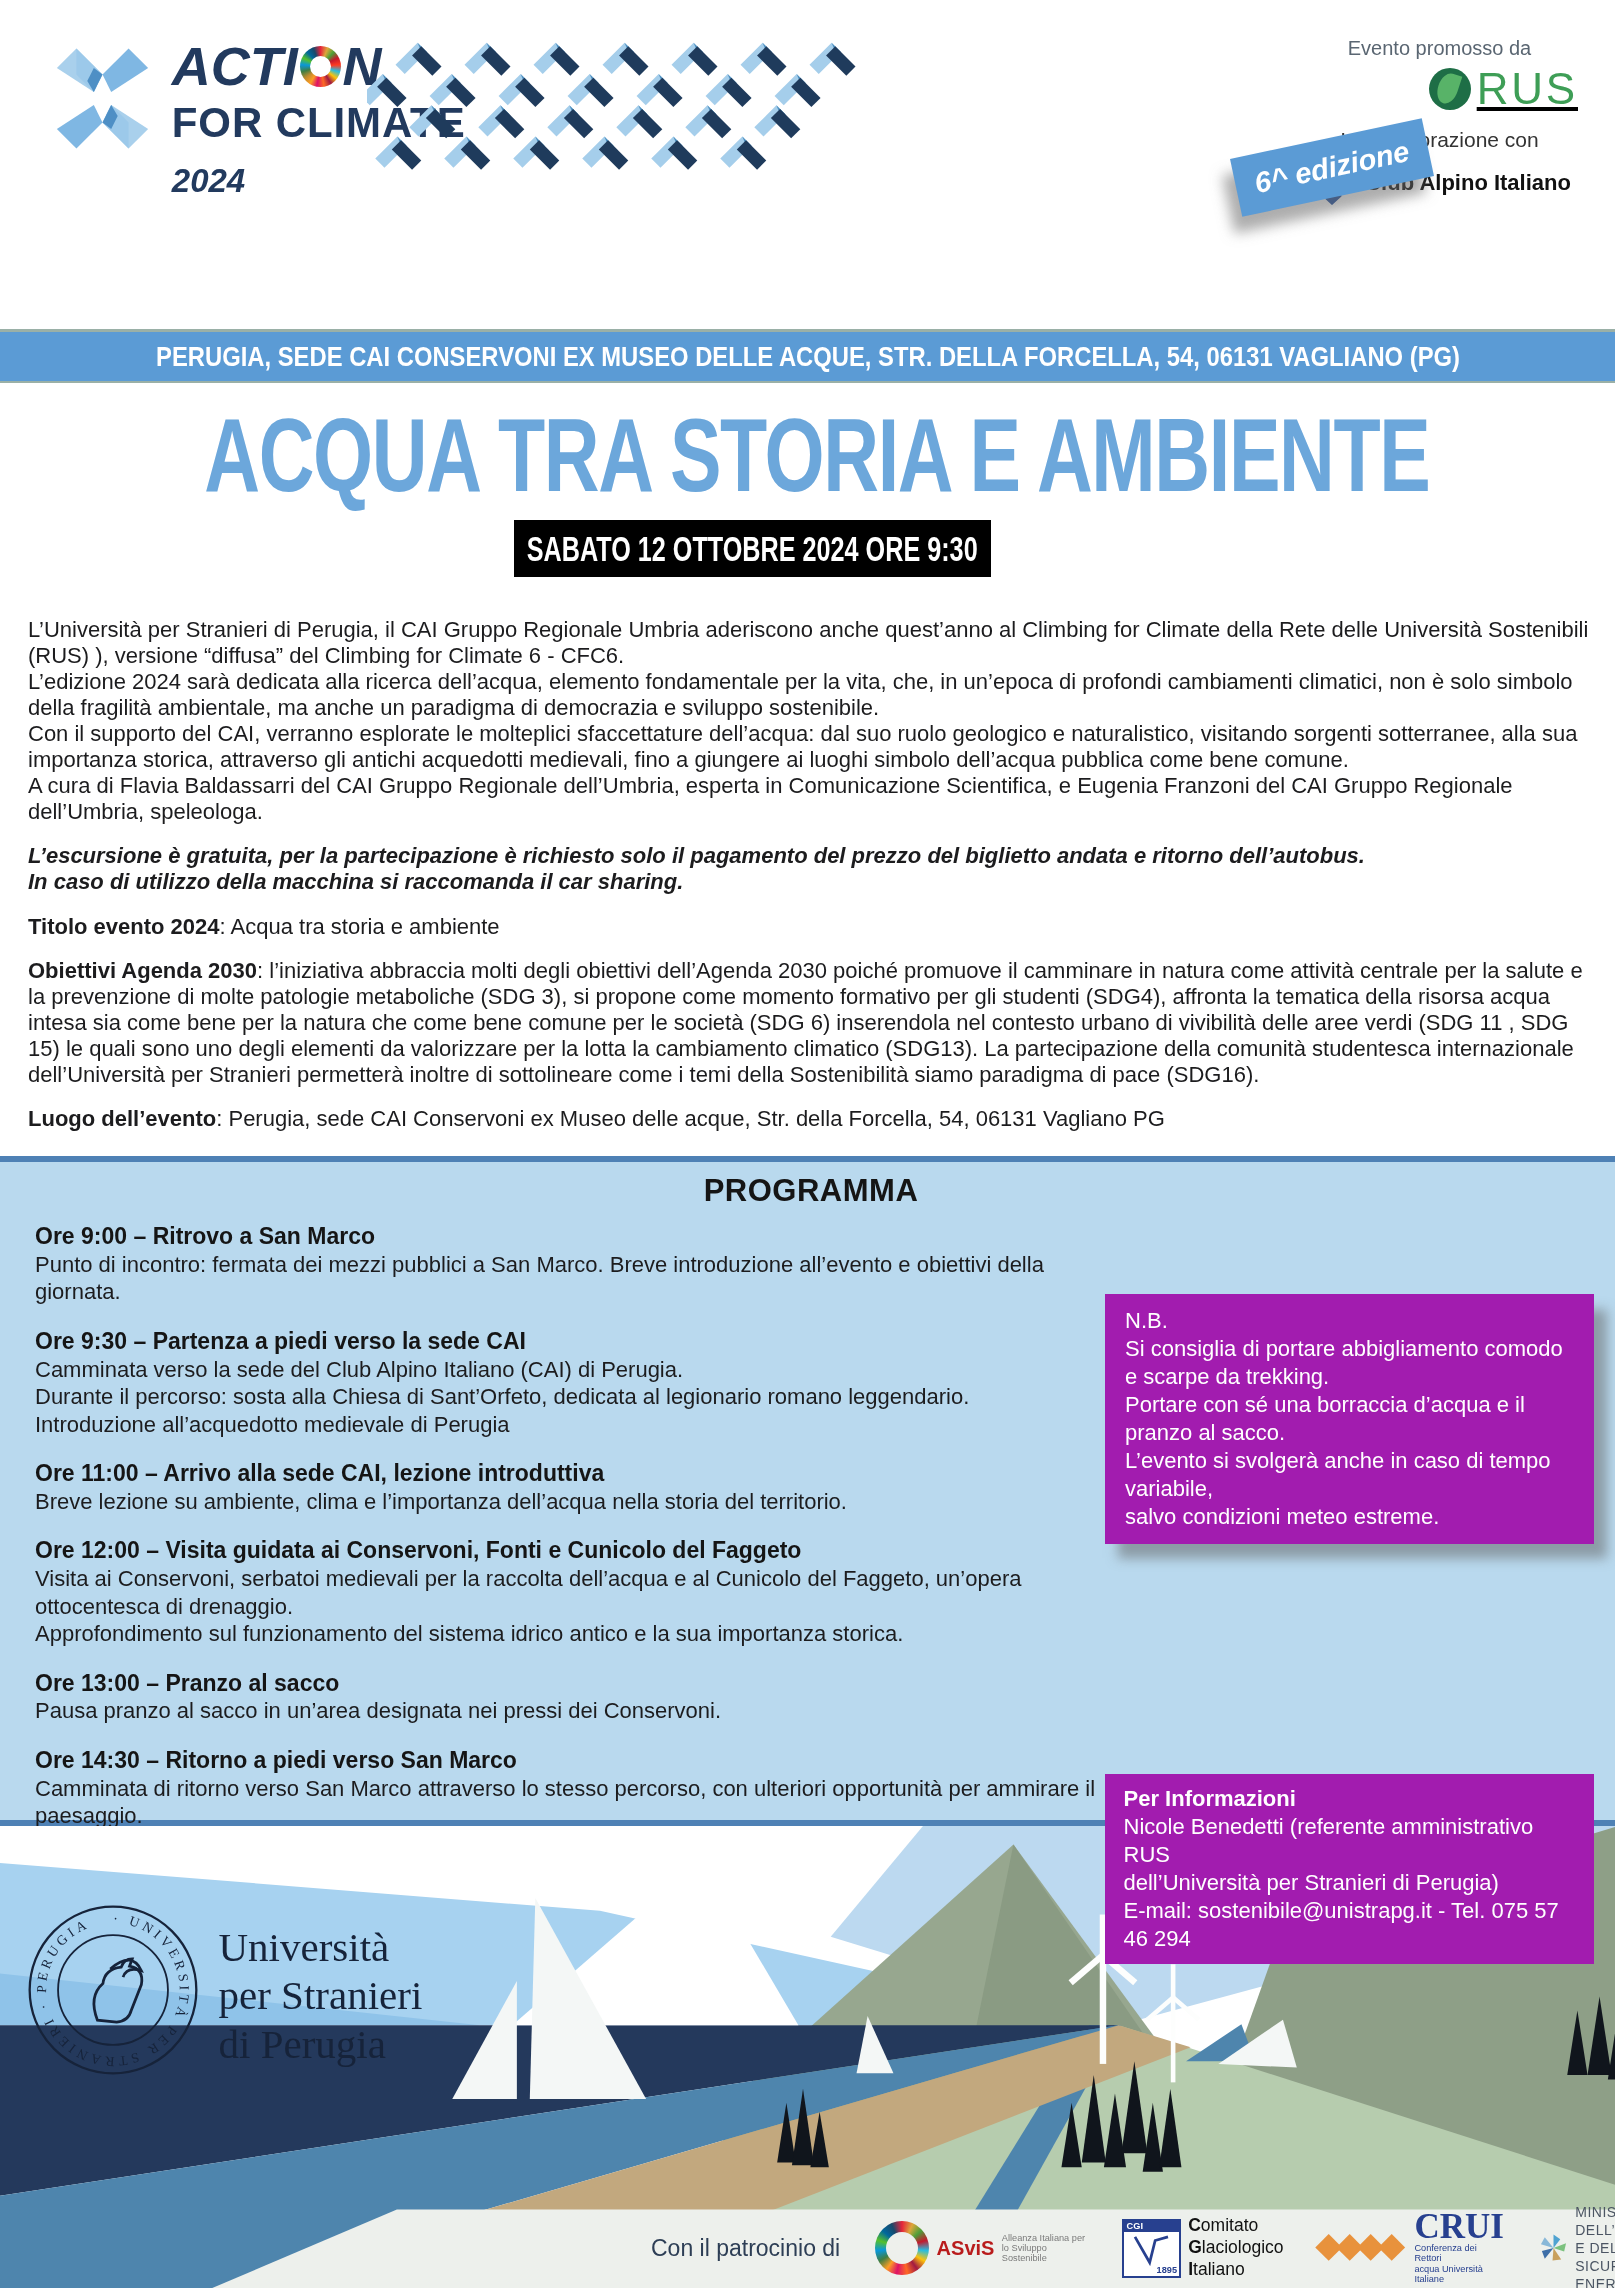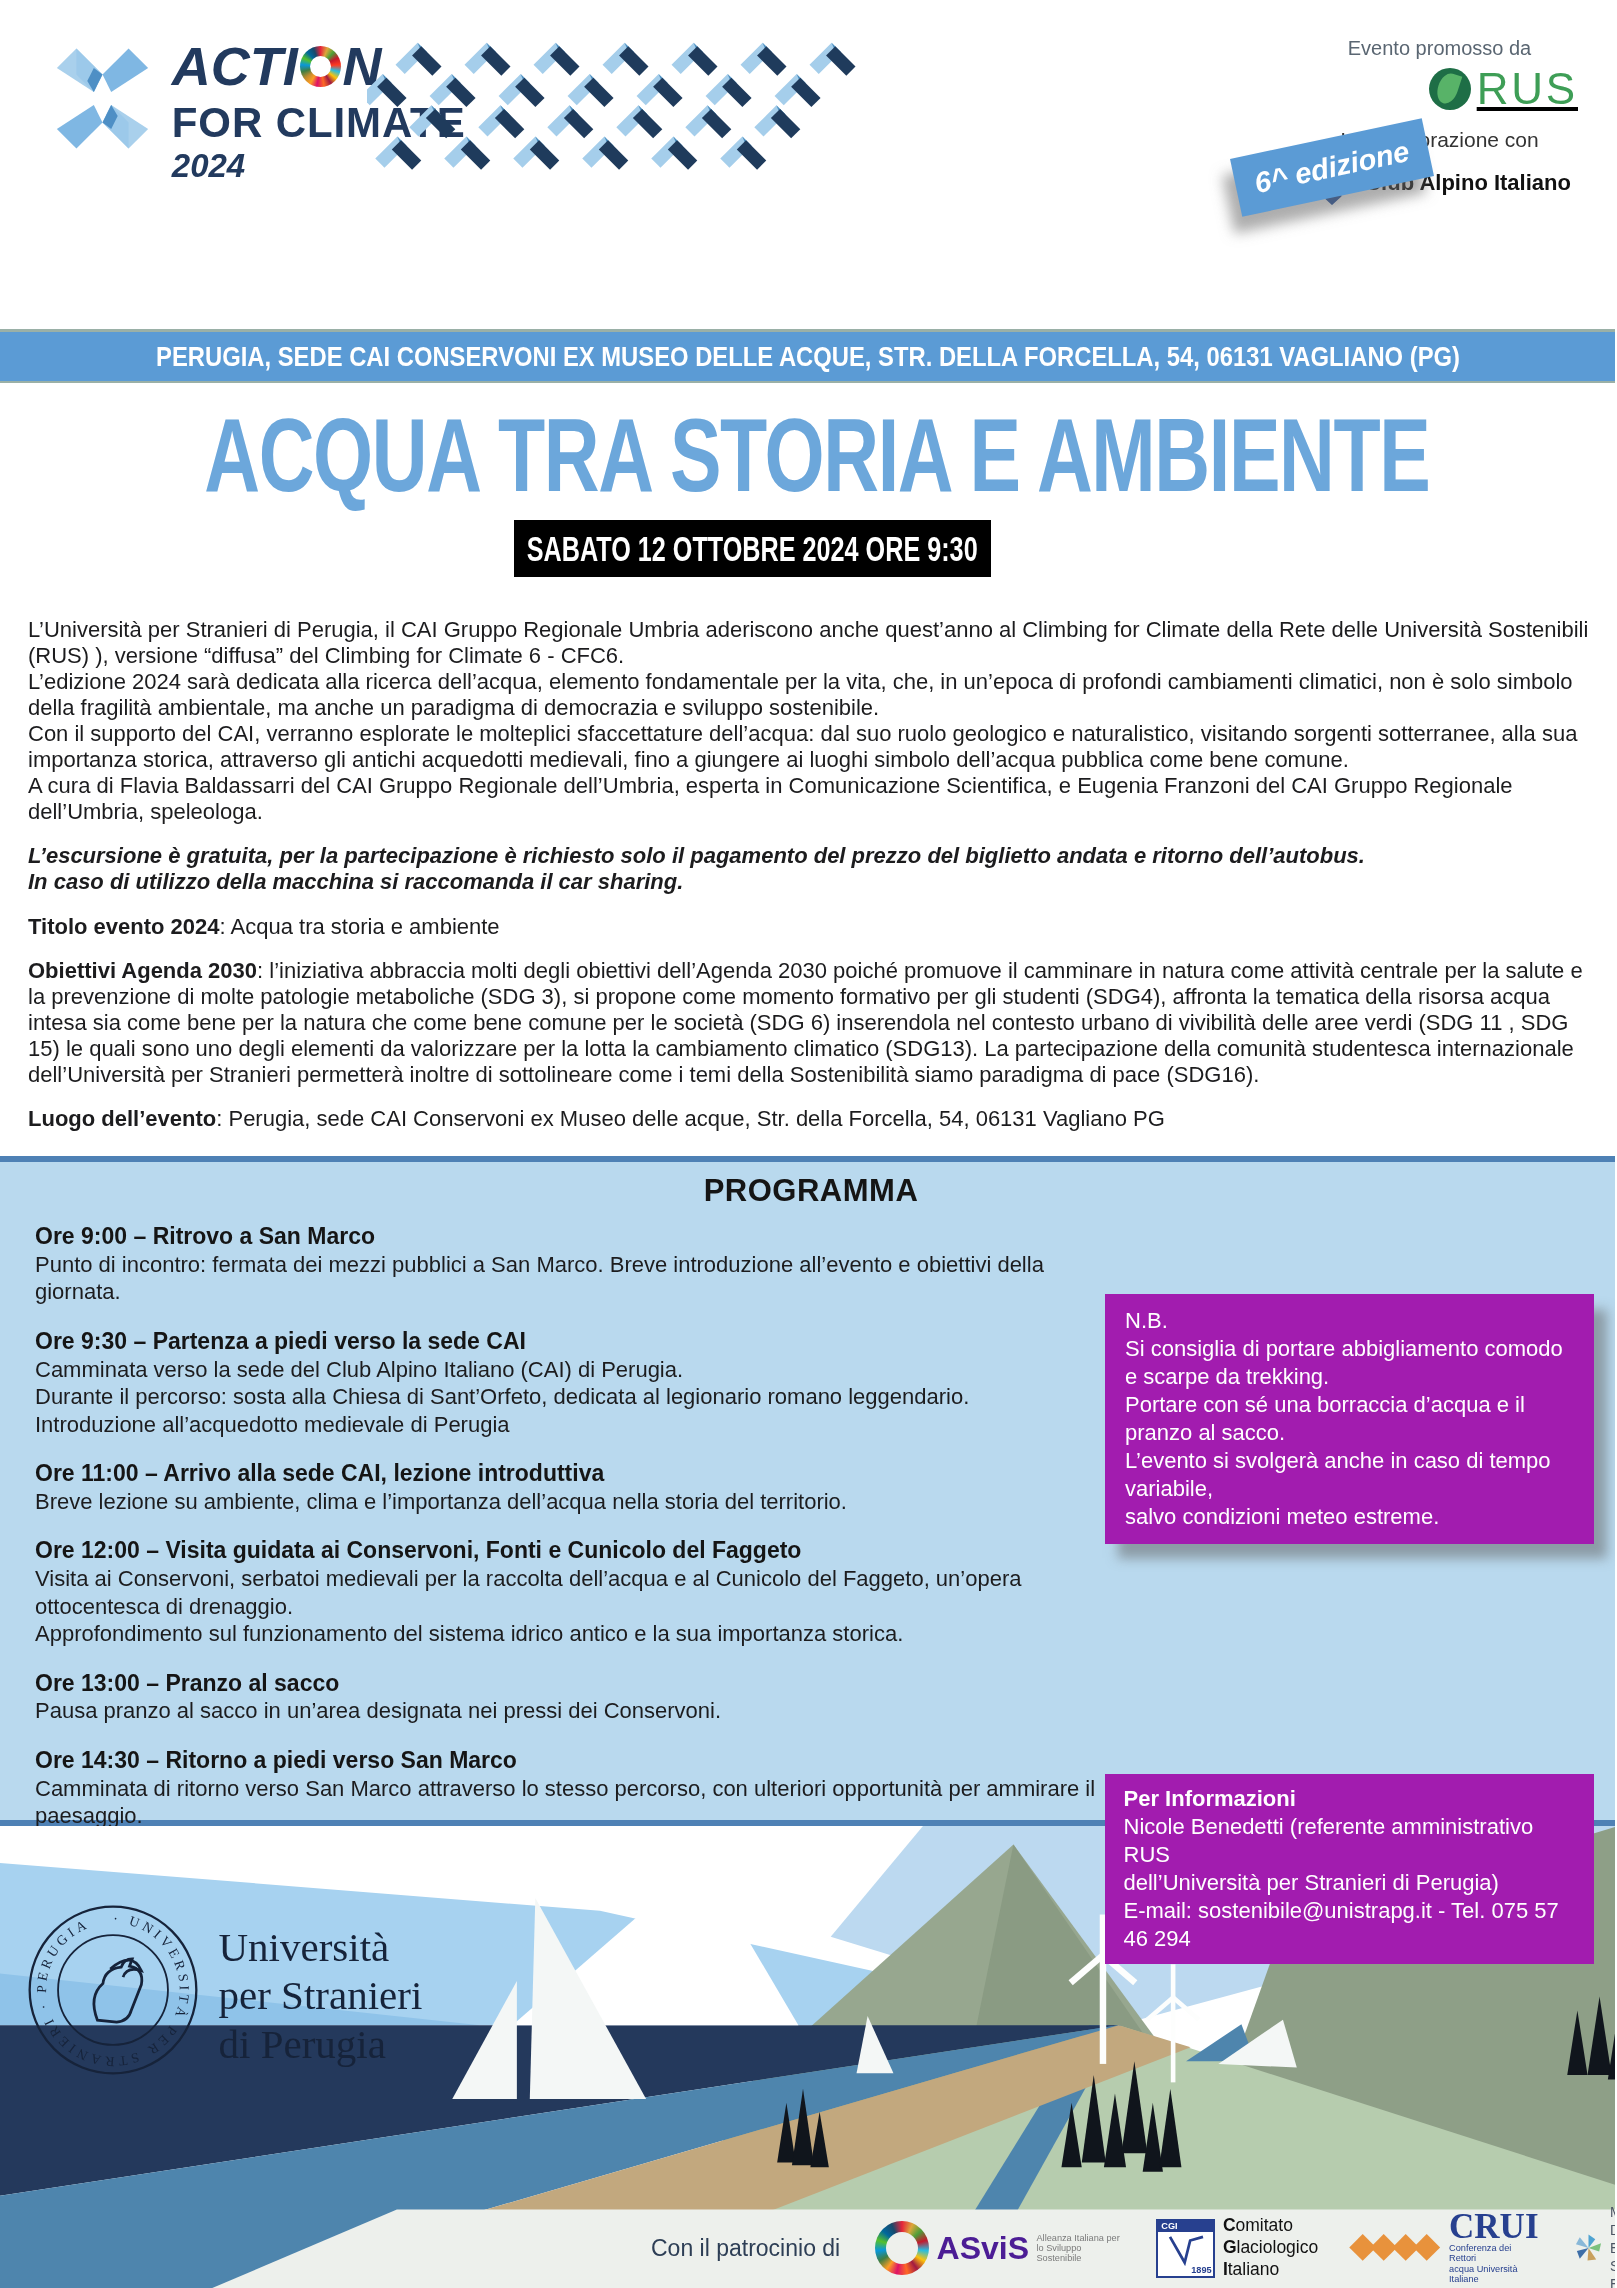--- a/index.html
+++ b/index.html
@@ -8,21 +8,21 @@
 
   
   .logo-block { position:absolute; left:48px; top:35px; display:flex; align-items:flex-start; }
   .logo-x { width:109px; height:113px; margin-top:7.4px; }
   .logo-text { margin-left:14.8px; color:#223a5e; }
   .logo-line1 { font-size:54px; font-weight:800; font-style:italic; letter-spacing:0; display:flex; align-items:center; }
   .sdg-ring { width:41px; height:41px; border-radius:50%; display:inline-block; position:relative; margin:0 1.8px;
     background:conic-gradient(#E5243B,#DDA63A,#4C9F38,#C5192D,#FF3A21,#26BDE2,#FCC30B,#A21942,#FD6925,#DD1367,#FD9D24,#BF8B2E,#3F7E44,#0A97D9,#56C02B,#00689D,#19486A,#E5243B); }
   .sdg-ring::after { content:""; position:absolute; inset:10px; background:#fff; border-radius:50%; }
   .logo-line2 { font-size:42px; font-weight:800; letter-spacing:0.9px; margin-top:1.8px; }
-  .logo-line3 { font-size:33px; font-weight:800; font-style:italic; margin-top:0; }
+  .logo-line3 { font-size:33px; font-weight:800; font-style:italic; margin-top:15px; }
 
   .chevrons { position:absolute; left:367px; top:39px; }
 
   .promoters { position:absolute; right:37px; top:37px; width:277px; text-align:center; }
   .promo-label { font-size:20px; color:#5a6672; }
   .rus-row { display:flex; align-items:center; justify-content:flex-end; margin-top:3.7px; gap:5.5px;text-decoration:underline; }
   .rus-circle { width:42px; height:42px; border-radius:50%; background:#1E6E46; position:relative; overflow:hidden; }
   .rus-circle::after { content:""; position:absolute; left:9.2px; top:5.5px; width:20px; height:31px; background:#58B368; border-radius:50% 0 50% 50%; transform:rotate(18deg); }
   .rus-name { font-size:44px; color:#3E9E56; letter-spacing:2.8px; font-weight:400; }
   .collab-label { font-size:21px; color:#333; margin-top:14.8px; }
@@ -76,21 +76,21 @@
   .uni-text { font-family:"Liberation Serif", serif; font-size:41px; color:#16233a; line-height:1.18; margin-top:20px; }
 
   
   .footer-row { position:absolute; left:651px; top:2213px; right:11px; height:70px; display:flex;
     align-items:center; gap:35px; z-index:6; }
   .patronage { font-size:23px; color:#2d3e55; white-space:nowrap; }
   .flogo { display:flex; align-items:center; gap:7.4px; }
   .asvis-ring { width:54px; height:54px; border-radius:50%; position:relative;
     background:conic-gradient(#E5243B,#DDA63A,#4C9F38,#C5192D,#26BDE2,#FCC30B,#A21942,#FD6925,#DD1367,#FD9D24,#3F7E44,#0A97D9,#56C02B,#00689D,#19486A,#E5243B); }
   .asvis-ring::after { content:""; position:absolute; inset:11px; background:#eef0ec; border-radius:50%; }
-  .asvis-name { font-size:32px; font-weight:700; color:#4c1d95; }
+  .asvis-name { font-size:20px; font-weight:700; color:#b91c1c; }
   .asvis-sub { font-size:9.2px; color:#7a7a7a; width:85px; line-height:1.1; }
   .cgi-badge { width:59px; height:59px; border:2.8px solid #27408F; background:#fff; position:relative; }
   .cgi-badge .cgi-top { background:#27408F; color:#fff; font-size:9.2px; font-weight:700; padding:0.9px 2.8px; }
   .cgi-badge svg { position:absolute; left:7.4px; top:14.8px; }
   .cgi-badge .cgi-year { position:absolute; right:1.8px; bottom:0.9px; font-size:9.2px; font-weight:700; color:#27408F; }
   .cgi-text { font-size:17.5px; color:#111; line-height:1.25; }
   .cgi-text div::first-letter { font-weight:800; }
   .crui-marks { display:flex; gap:1.8px; margin-right:5.5px; }
   .crui-diamond { width:19.4px; height:19.4px; background:#E8923C; transform:rotate(45deg); }
   .crui-name { font-family:"Liberation Serif", serif; font-size:35px; font-weight:700; color:#27408F; line-height:0.9; }

